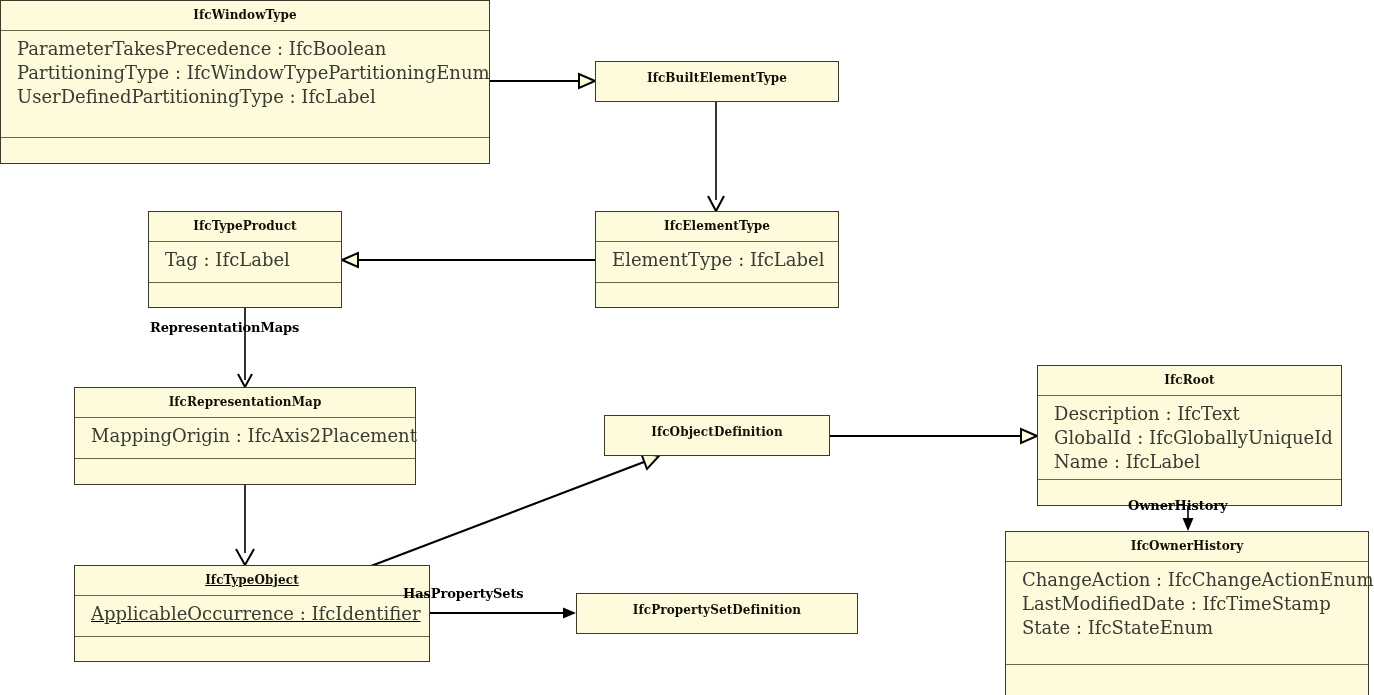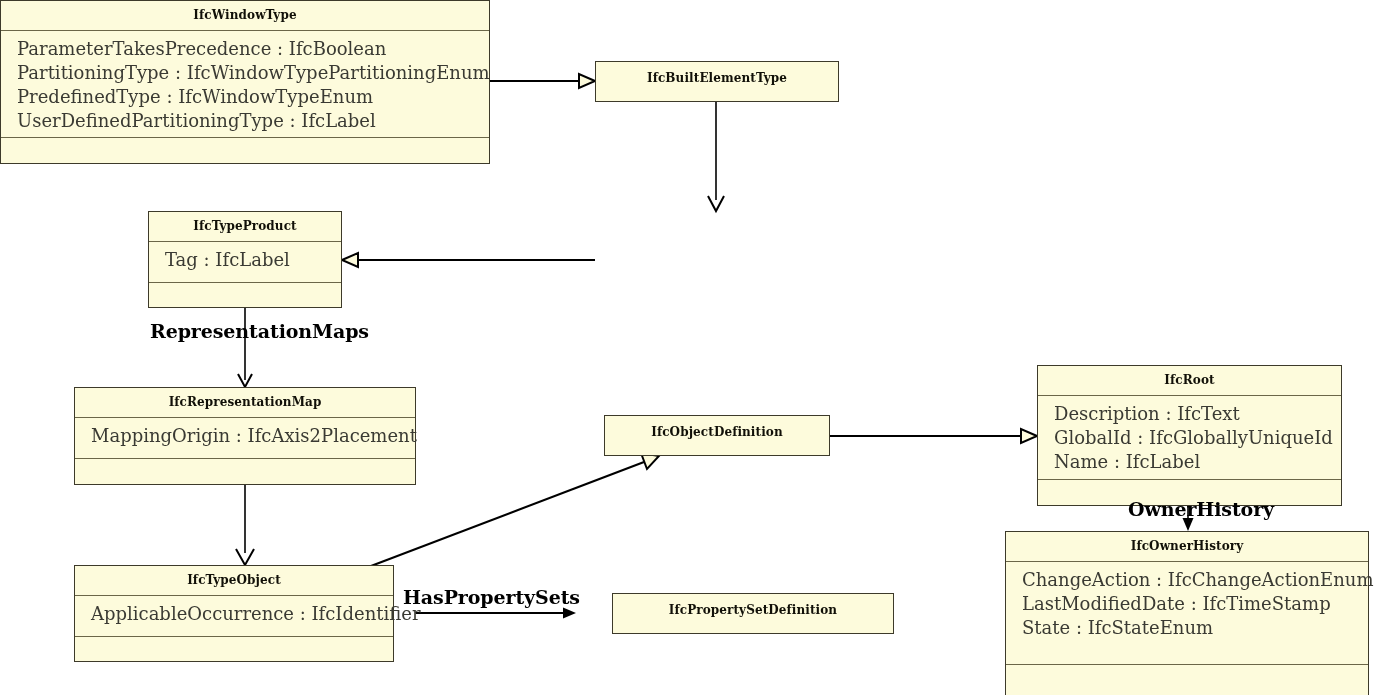--- a/index.html
+++ b/index.html
@@ -92,21 +92,21 @@
   .arrow-solid {
     fill: #000000;
     stroke: none;
   }
 
   
   .edge-label {
     position: absolute;
     font-family: "DejaVu Serif", "Liberation Serif", serif;
     font-weight: bold;
-    font-size: 19px;
+    font-size: 13px;
     color: #000000;
     white-space: nowrap;
     z-index: 9;
     letter-spacing: -0.1px;
   }
 </style>
 </head>
 <body>
 
 <div id="canvas">
@@ -157,38 +157,44 @@
       <line class="edge-line thin" x1="1188" y1="498" x2="1188" y2="524"></line>
       <polygon class="arrow-solid" points="1188,531 1182.5,518 1193.5,518"></polygon>
     </g>
   </svg>
 
   <div class="uml-class compartmented" style="left:0px; top:0px; width:490px; height:164px;">
     <div class="uml-title">IfcWindowType</div>
     <div class="uml-attrs" style="height:107px;">
       <div class="uml-attr">ParameterTakesPrecedence : IfcBoolean</div>
       <div class="uml-attr">PartitioningType : IfcWindowTypePartitioningEnum</div>
-      <div class="uml-attr">PredefinedType : IfcWindowTypeEnum</div>
       <div class="uml-attr">UserDefinedPartitioningType : IfcLabel</div>
     </div>
     <div class="uml-footer"></div>
   </div>
 
   <div class="uml-class title-only" style="left:595px; top:61px; width:244px; height:41px;">
     <div class="uml-title">IfcBuiltElementType</div>
   </div>
 
   <div class="uml-class compartmented" style="left:148px; top:211px; width:194px; height:97px;">
     <div class="uml-title">IfcTypeProduct</div>
     <div class="uml-attrs" style="height:41px;">
       <div class="uml-attr">Tag : IfcLabel</div>
     </div>
     <div class="uml-footer"></div>
   </div>
 
+  <div class="uml-class compartmented" style="left:595px; top:211px; width:244px; height:97px;">
+    <div class="uml-title">IfcElementType</div>
+    <div class="uml-attrs" style="height:41px;">
+      <div class="uml-attr">ElementType : IfcLabel</div>
+    </div>
+    <div class="uml-footer"></div>
+  </div>
 
   <div class="uml-class compartmented" style="left:74px; top:387px; width:342px; height:98px;">
     <div class="uml-title">IfcRepresentationMap</div>
     <div class="uml-attrs" style="height:41px;">
       <div class="uml-attr">MappingOrigin : IfcAxis2Placement</div>
     </div>
     <div class="uml-footer"></div>
   </div>
 
   <div class="uml-class title-only" style="left:604px; top:415px; width:226px; height:41px;">
@@ -198,29 +204,29 @@
   <div class="uml-class compartmented" style="left:1037px; top:365px; width:305px; height:141px;">
     <div class="uml-title">IfcRoot</div>
     <div class="uml-attrs" style="height:84px;">
       <div class="uml-attr">Description : IfcText</div>
       <div class="uml-attr">GlobalId : IfcGloballyUniqueId</div>
       <div class="uml-attr">Name : IfcLabel</div>
     </div>
     <div class="uml-footer"></div>
   </div>
 
-  <div class="uml-class compartmented" style="left:74px; top:565px; width:320px; height:97px;">
+  <div class="uml-class compartmented" style="left:74px; top:565px; width:356px; height:97px;text-decoration:underline;">
     <div class="uml-title">IfcTypeObject</div>
     <div class="uml-attrs" style="height:41px;">
       <div class="uml-attr">ApplicableOccurrence : IfcIdentifier</div>
     </div>
     <div class="uml-footer"></div>
   </div>
 
-  <div class="uml-class title-only" style="left:576px; top:593px; width:282px; height:41px;margin-left:36px;">
+  <div class="uml-class title-only" style="left:576px; top:593px; width:282px; height:41px;">
     <div class="uml-title">IfcPropertySetDefinition</div>
   </div>
 
   <div class="uml-class compartmented" style="left:1005px; top:531px; width:364px; height:192px;">
     <div class="uml-title">IfcOwnerHistory</div>
     <div class="uml-attrs" style="height:103px;">
       <div class="uml-attr">ChangeAction : IfcChangeActionEnum</div>
       <div class="uml-attr">LastModifiedDate : IfcTimeStamp</div>
       <div class="uml-attr">State : IfcStateEnum</div>
     </div>

